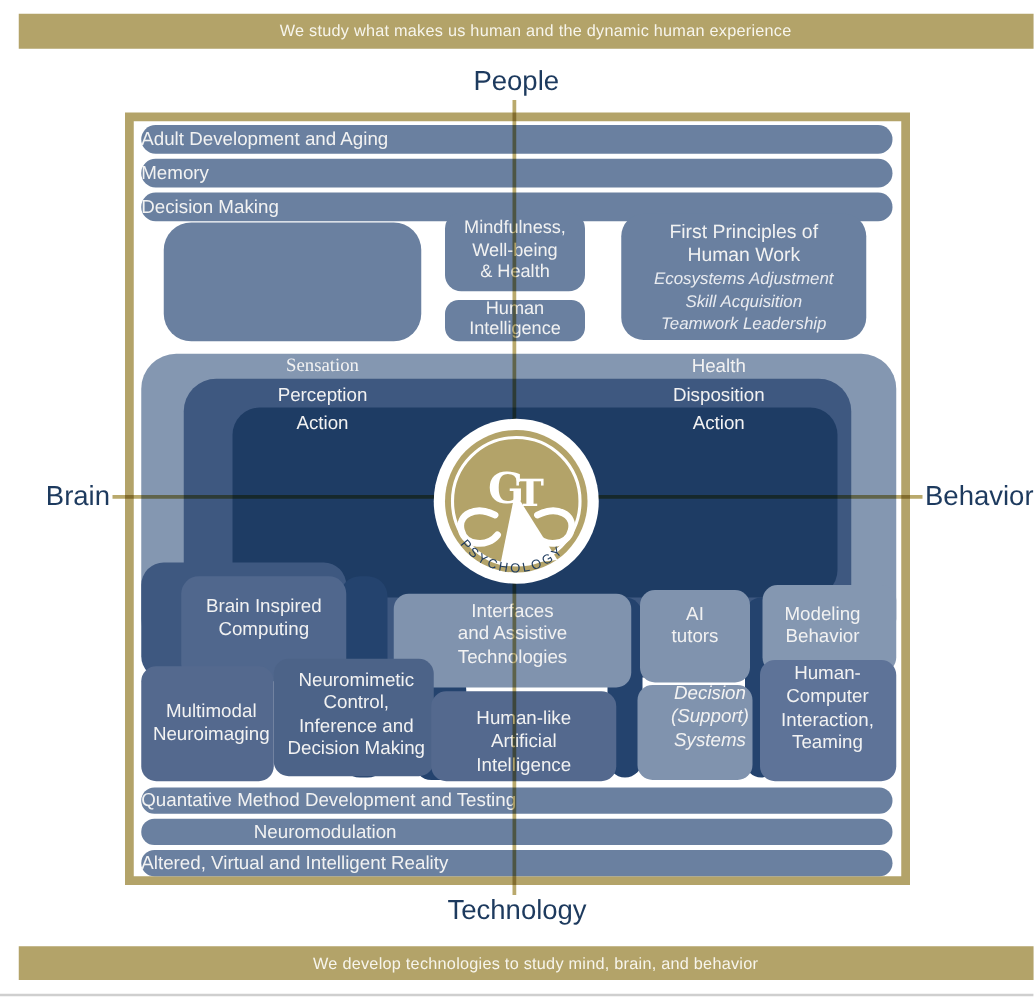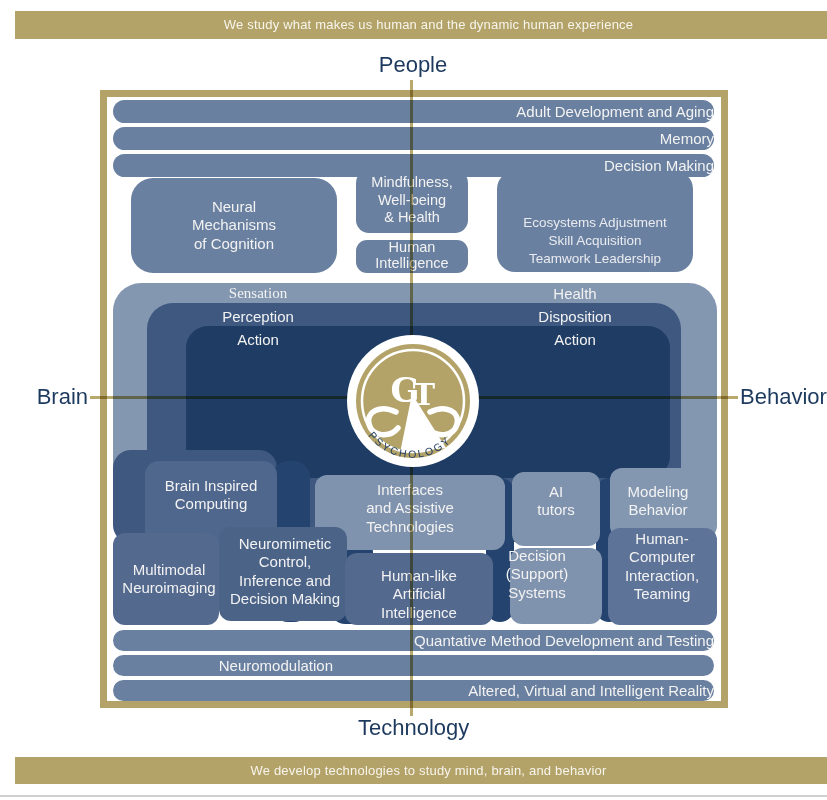--- a/index.html
+++ b/index.html
@@ -14,29 +14,29 @@
   }
   .axis{
     position:absolute;color:#1D3A5E;font-size:22px;text-align:center;
   }
   .frame{
     position:absolute;left:100px;top:90px;width:614px;height:604px;
     border:7px solid #B3A369;background:transparent;
   }
   .bar{
     position:absolute;left:113px;width:601px;background:#6A80A0;color:#F2F2F2;
-    border-radius:12px;text-align:right;font-size:15px;
+    border-radius:12px;text-align:left;font-size:15px;
   }
   .ubox{position:absolute;background:#6A80A0;color:#F2F2F2;}
   .layer{position:absolute;}
   .lbl{
     position:absolute;transform:translate(-50%,-50%);color:#F2F2F2;
     text-align:center;white-space:pre-line;line-height:1.22;font-size:15px;
   }
-  .lbl-it{color:#E9EBF0;font-size:13.5px;line-height:1.32;}
+  .lbl-it{font-style:italic;color:#E9EBF0;font-size:13.5px;line-height:1.32;}
   .qlbl{
     position:absolute;transform:translate(-50%,-50%);color:#F2F2F2;
     font-size:15px;white-space:nowrap;
   }
   .gline{position:absolute;background:#B9A96C;mix-blend-mode:multiply;}
   .bottom-rule{position:absolute;left:0;top:795px;width:827px;height:2px;background:#CFCFCF;}
 </style>
 </head>
 <body>
 
@@ -51,34 +51,33 @@
   <div class="axis" style="left:34px;top:384px;width:54px;text-align:right;">Brain</div>
   <div class="axis" style="left:740px;top:384px;width:90px;text-align:left;">Behavior</div>
 
   <div class="frame"></div>
 
   <div class="bar" style="top:100px;height:23px;line-height:23px;">Adult Development and Aging</div>
   <div class="bar" style="top:127px;height:23px;line-height:23px;">Memory</div>
   <div class="bar" style="top:154px;height:23px;line-height:23px;">Decision Making</div>
 
   <div class="ubox" style="left:131px;top:178px;width:206px;height:95px;border-radius:22px;"></div>
-  <div class="lbl" style="left:234px;top:225px;">Neural
-Mechanisms
-of Cognition</div>
 
   <div class="ubox" style="left:356px;top:170px;width:112px;height:63px;border-radius:13px;"></div>
   <div class="lbl" style="left:412px;top:201px;font-size:14.5px;">Mindfulness,
 Well-being
 &amp; Health</div>
 
   <div class="ubox" style="left:356px;top:240px;width:112px;height:33px;border-radius:11px;"></div>
   <div class="lbl" style="left:412px;top:256px;font-size:14.5px;line-height:1.1;">Human
 Intelligence</div>
 
   <div class="ubox" style="left:497px;top:171px;width:196px;height:101px;border-radius:18px;"></div>
+  <div class="lbl" style="left:595px;top:196px;font-size:15.5px;">First Principles of
+Human Work</div>
   <div class="lbl lbl-it" style="left:595px;top:241px;">Ecosystems    Adjustment
 Skill Acquisition
 Teamwork    Leadership</div>
 
   <div class="layer" style="left:113px;top:283px;width:604px;height:240px;border-radius:28px;background:#8497B1;"></div>
   <div class="layer" style="left:147px;top:303px;width:534px;height:239px;border-radius:26px;background:#3E5880;"></div>
   <div class="layer" style="left:186px;top:326px;width:484px;height:152px;border-radius:22px;background:#1E3C64;"></div>
   <div class="layer" style="left:113px;top:450px;width:164px;height:93px;border-radius:18px;background:#3E5880;"></div>
 
   <div class="layer" style="left:272px;top:461px;width:38px;height:161px;border-radius:16px;background:#24436E;"></div>
@@ -115,21 +114,21 @@
 Behavior</div>
   <div class="lbl" style="left:169px;top:579px;">Multimodal
 Neuroimaging</div>
   <div class="lbl" style="left:285px;top:572px;">Neuromimetic
 Control,
 Inference and
 Decision Making</div>
   <div class="lbl" style="left:419px;top:594px;">Human-like
 Artificial
 Intelligence</div>
-  <div class="lbl" style="left:537px;top:574px;">Decision
+  <div class="lbl" style="left:568px;top:574px;font-style:italic;">Decision
 (Support)
 Systems</div>
   <div class="lbl" style="left:662px;top:567px;">Human-
 Computer
 Interaction,
 Teaming</div>
 
   <div class="bar" style="top:630px;height:21px;line-height:21px;border-radius:10.5px;">Quantative Method Development and Testing</div>
   <div class="bar" style="top:655px;height:21px;line-height:21px;border-radius:10.5px;">
     <span class="abs" style="left:90px;top:0;width:130px;">Neuromodulation</span>

